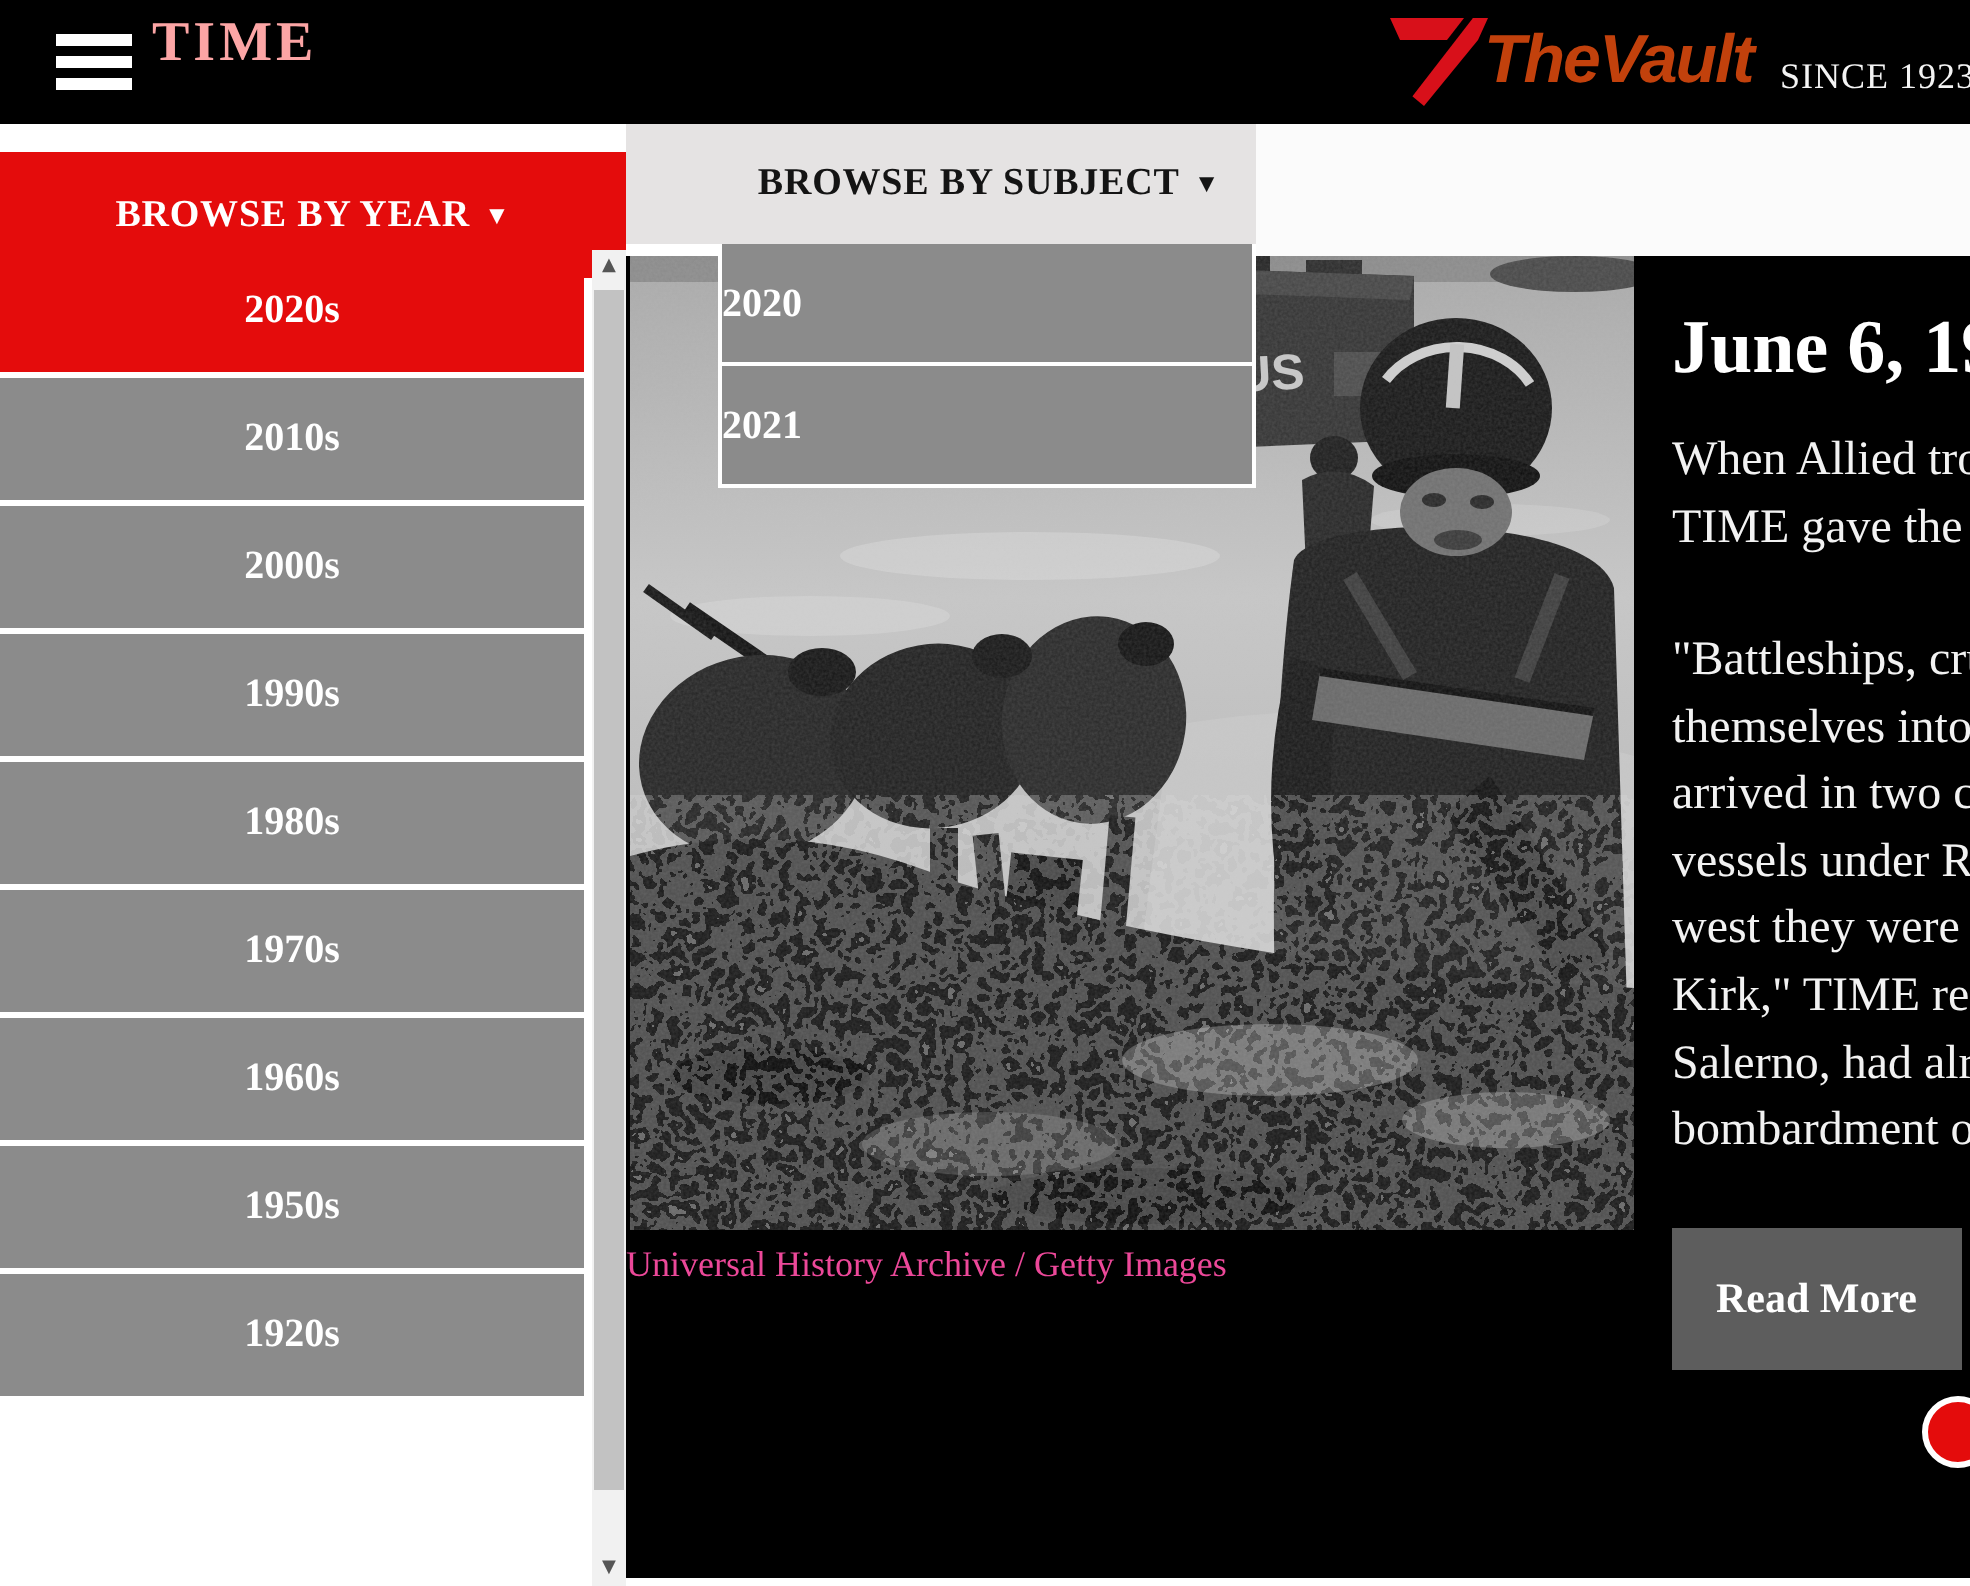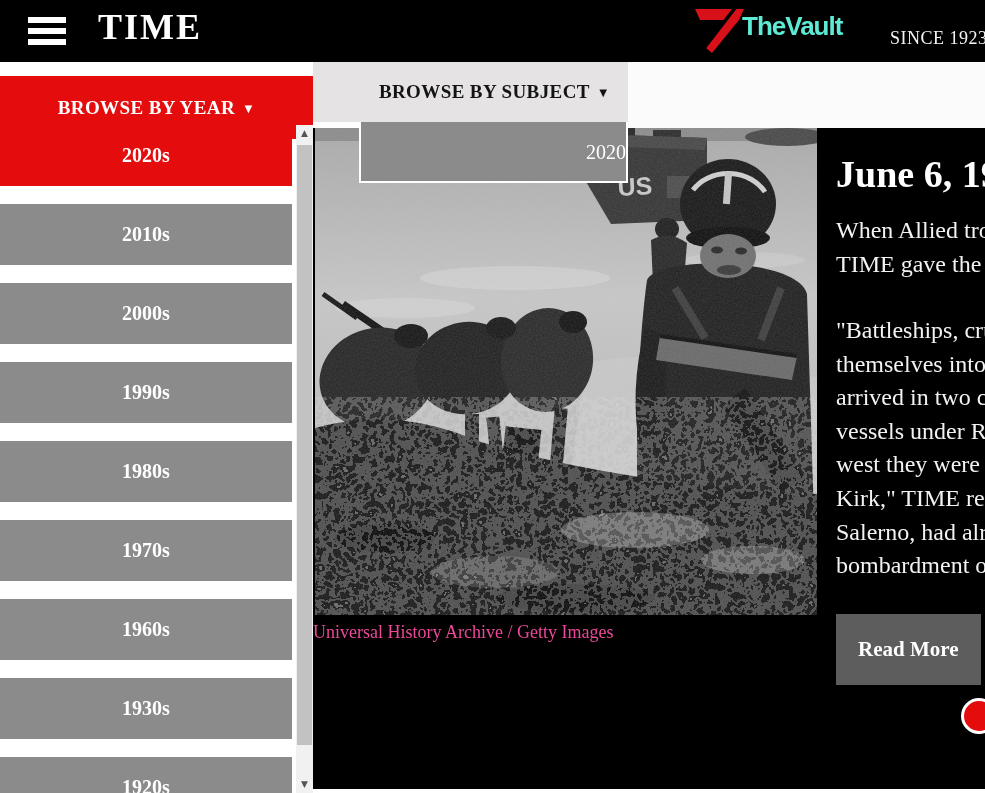--- a/index.html
+++ b/index.html
@@ -16,46 +16,46 @@
     font-family:"Liberation Serif","DejaVu Serif",serif;
   }
   
   .top-header{
     position:absolute;left:0;top:0;width:985px;height:62px;
     background:#000;
   }
   .hamburger{position:absolute;left:28px;top:17px;width:38px;height:29px;cursor:pointer;}
   .hamburger .bar{width:38px;height:6px;background:#fff;margin-bottom:5px;}
   .time-logo{
-    position:absolute;left:98px;top:6px;
-    color:#ffffff;font-weight:bold;font-size:36px;letter-spacing:2px;
+    position:absolute;left:76px;top:6px;
+    color:#fca5a5;font-weight:bold;font-size:28px;letter-spacing:2px;
     font-family:"Liberation Serif","DejaVu Serif",serif;
   }
   .vault-logo{position:absolute;left:694px;top:0;height:62px;}
   .vault-t{position:absolute;left:0;top:7px;}
   .vault-name{
     position:absolute;left:48px;top:11px;white-space:nowrap;
-    color:#5eead4;font-family:"Liberation Sans","DejaVu Sans",sans-serif;
-    font-weight:bold;font-size:26px;letter-spacing:-1px;
+    color:#c2410c;font-family:"Liberation Sans","DejaVu Sans",sans-serif;
+    font-weight:bold;font-size:34px;letter-spacing:-1px;font-style:italic;
   }
   .vault-since{
     position:absolute;left:196px;top:28px;white-space:nowrap;
     color:#f4f4f4;font-size:18px;letter-spacing:0.5px;
   }
   
   .year-header{
     position:absolute;left:0;top:62px;width:313px;height:63px;
     background:var(--accent-red);color:#fff;
     font-weight:bold;font-size:19px;letter-spacing:0.4px;
     text-align:center;line-height:63px;cursor:pointer;margin-top:14px;
   }
   .dd-arrow{font-size:13px;margin-left:7px;vertical-align:1px;}
   .year-list{position:absolute;left:0;top:125px;width:292px;}
   .year-item{
-    height:61px;margin-bottom:18px;background:var(--item-gray);
+    height:61px;margin-bottom:3px;background:var(--item-gray);
     color:#fff;font-weight:bold;font-size:20px;
     text-align:center;line-height:61px;cursor:pointer;
   }
   .year-item.selected{background:var(--accent-red);}
   
   .scrollbar{
     position:absolute;left:296px;top:125px;width:17px;height:668px;
     background:#f1f1f1;
   }
   .sb-btn{
@@ -88,22 +88,22 @@
   .photo{position:absolute;left:315px;top:128px;width:502px;height:487px;display:block;cursor:pointer;}
   .caption{
     position:absolute;left:313px;top:622px;width:502px;
     text-align:left;color:#ec4899;font-size:18px;
   }
   
   .subject-dropdown{position:absolute;left:315px;top:122px;width:313px;}
   .subject-item{
     height:61px;background:var(--item-gray);
     border-left:2px solid #fff;border-right:2px solid #fff;border-bottom:2px solid #fff;
-    color:#fff;font-weight:normal;font-size:20px;
-    text-align:right;line-height:61px;cursor:pointer;margin-left:44px;
+    color:#fff;font-weight:bold;font-size:20px;
+    text-align:left;line-height:61px;cursor:pointer;margin-left:44px;
   }
   .subject-item.dark{background:var(--item-dark);}
   
   .article-title{
     position:absolute;left:836px;top:152px;
     color:#fff;font-weight:bold;font-size:38px;white-space:nowrap;
   }
   .para{position:absolute;left:836px;color:#f2f2f2;font-size:24px;line-height:33.6px;}
   .para-intro{top:214px;}
   .para-quote{top:314px;}
@@ -155,23 +155,23 @@
     <div class="year-item">2000s</div>
 
     <div class="year-item">1990s</div>
 
     <div class="year-item">1980s</div>
 
     <div class="year-item">1970s</div>
 
     <div class="year-item">1960s</div>
 
-
-
-    <div class="year-item">1930s</div>
+    <div class="year-item">1950s</div>
+
+
 
     <div class="year-item">1920s</div>
   </div>
 
 <div class="scrollbar">
   <div class="sb-btn sb-up">▲</div>
   <div class="sb-thumb"></div>
   <div class="sb-btn sb-down">▼</div>
 </div>
 
@@ -275,20 +275,21 @@
   <ellipse cx="260" cy="470" rx="80" ry="14" fill="#090909" opacity="0.8"></ellipse>
   <rect x="0" y="280" width="502" height="207" filter="url(#mottle)" opacity="0.5"></rect>
 
   <rect x="0" y="0" width="502" height="487" filter="url(#grainFine)" opacity="0.55"></rect>
 </svg>
 
 <div class="subject-dropdown">
 
     <div class="subject-item">2020</div>
 
+    <div class="subject-item">2021</div>
 
   </div>
 
 <div class="caption">Universal History Archive / Getty Images</div>
 
 <h1 class="article-title">June 6, 1944</h1>
 
 <div class="para para-intro">
 
 <div>When Allied troops</div>

